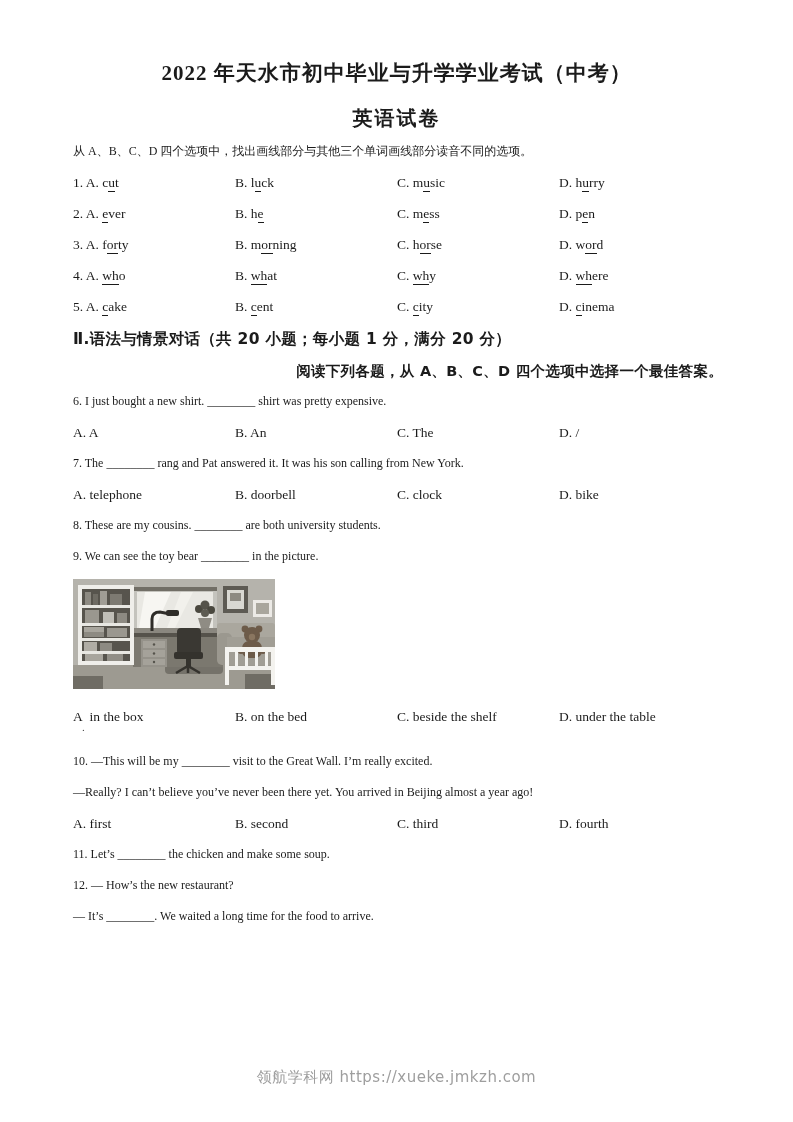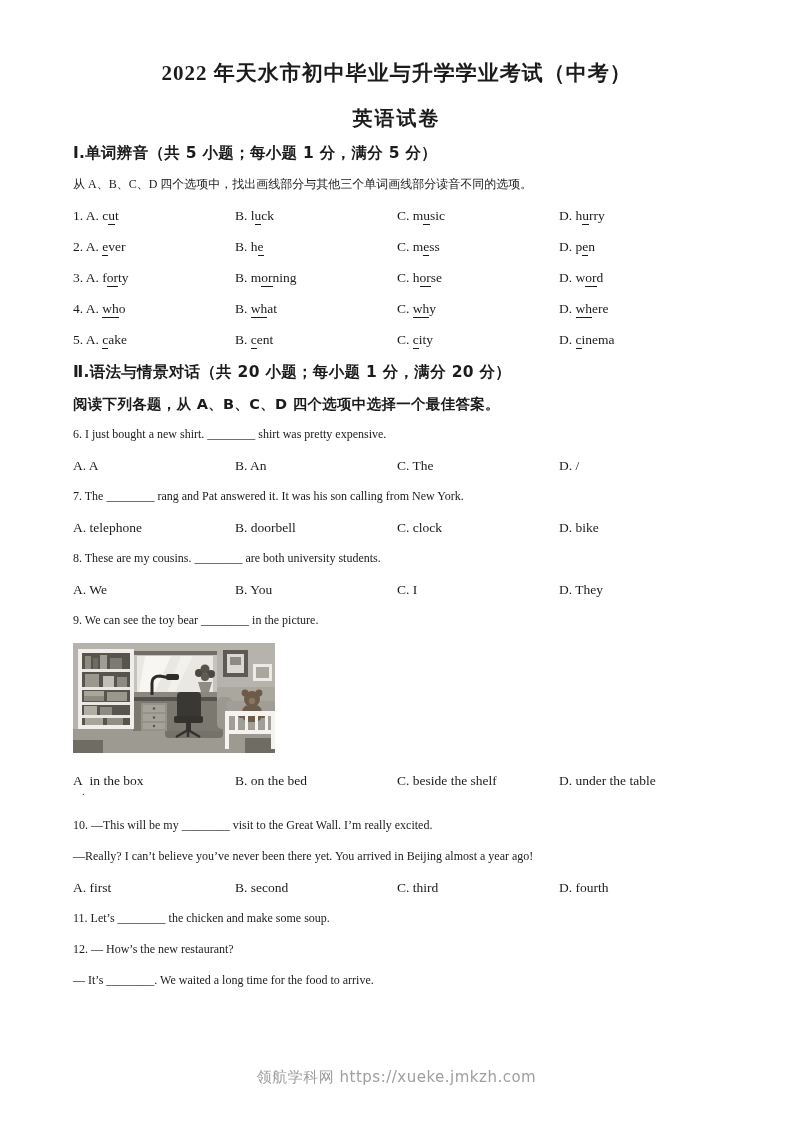--- a/index.html
+++ b/index.html
@@ -24,20 +24,21 @@
 
   .sec-h {
     font-family:"DejaVu Sans","Liberation Sans",sans-serif;
     font-size:15.5px; line-height:20px; font-weight:bold; margin-bottom:13px;
     letter-spacing:0.3px;
   }
   .bold-ins {
     font-family:"DejaVu Sans","Liberation Sans",sans-serif;
     font-size:14.5px; line-height:19px; font-weight:bold; margin-bottom:12px;
     letter-spacing:0.3px;
+    text-align:right;
   }
   .line { font-size:12px; line-height:17px; margin-bottom:14px; white-space:nowrap; }
 
   .opt-grid {
     display:grid; grid-template-columns:162px 162px 162px 1fr;
     font-size:13.5px; line-height:17px; margin-bottom:14px;
   }
   .opt { position:relative; white-space:nowrap; }
   .ul { border-bottom:1.2px solid #1b1b1b; padding-bottom:0.5px; }
   .stray { position:absolute; left:9px; top:11px; font-size:11px; color:#444; }
@@ -54,21 +55,20 @@
 </head>
 <body>
 
 <div class="page">
 
   <div class="title">2022 年天水市初中毕业与升学学业考试（中考）</div>
   <div class="subtitle">英语试卷</div>
 
   <div class="content">
 
-    <div class="sec-h">Ⅰ.单词辨音（共 5 小题；每小题 1 分，满分 5 分）</div>
     <div class="line">从 A、B、C、D 四个选项中，找出画线部分与其他三个单词画线部分读音不同的选项。</div>
 
     <div class="opt-grid">
       <span class="opt"><span>1. A.</span> <span><span>c</span><span class="ul">u</span><span>t</span></span></span>
       <span class="opt"><span>B.</span> <span><span>l</span><span class="ul">u</span><span>ck</span></span></span>
       <span class="opt"><span>C.</span> <span><span>m</span><span class="ul">u</span><span>sic</span></span></span>
       <span class="opt"><span>D.</span> <span><span>h</span><span class="ul">u</span><span>rry</span></span></span>
     </div>
 
     <div class="opt-grid">
@@ -112,26 +112,20 @@
 
     <div class="line">7. The ________ rang and Pat answered it. It was his son calling from New York.</div>
     <div class="opt-grid">
       <span class="opt"><span>A.</span> <span>telephone</span></span>
       <span class="opt"><span>B.</span> <span>doorbell</span></span>
       <span class="opt"><span>C.</span> <span>clock</span></span>
       <span class="opt"><span>D.</span> <span>bike</span></span>
     </div>
 
     <div class="line">8. These are my cousins. ________ are both university students.</div>
-    <div class="opt-grid">
-      <span class="opt"><span>A.</span> <span>We</span></span>
-      <span class="opt"><span>B.</span> <span>You</span></span>
-      <span class="opt"><span>C.</span> <span>I</span></span>
-      <span class="opt"><span>D.</span> <span>They</span></span>
-    </div>
 
     <div class="line">9. We can see the toy bear ________ in the picture.</div>
 
     <div class="room-wrap">
       <svg width="202" height="110" viewBox="0 0 202 110">
         <rect x="0" y="0" width="202" height="110" fill="#b5b3ac"></rect>
         <rect x="0" y="86" width="202" height="24" fill="#9d9a91"></rect>
         <rect x="0" y="97" width="30" height="13" fill="#6f6c64"></rect>
         <rect x="172" y="95" width="30" height="15" fill="#6f6c64"></rect>
         <rect x="92" y="85" width="58" height="10" rx="4" fill="#75726a"></rect>

